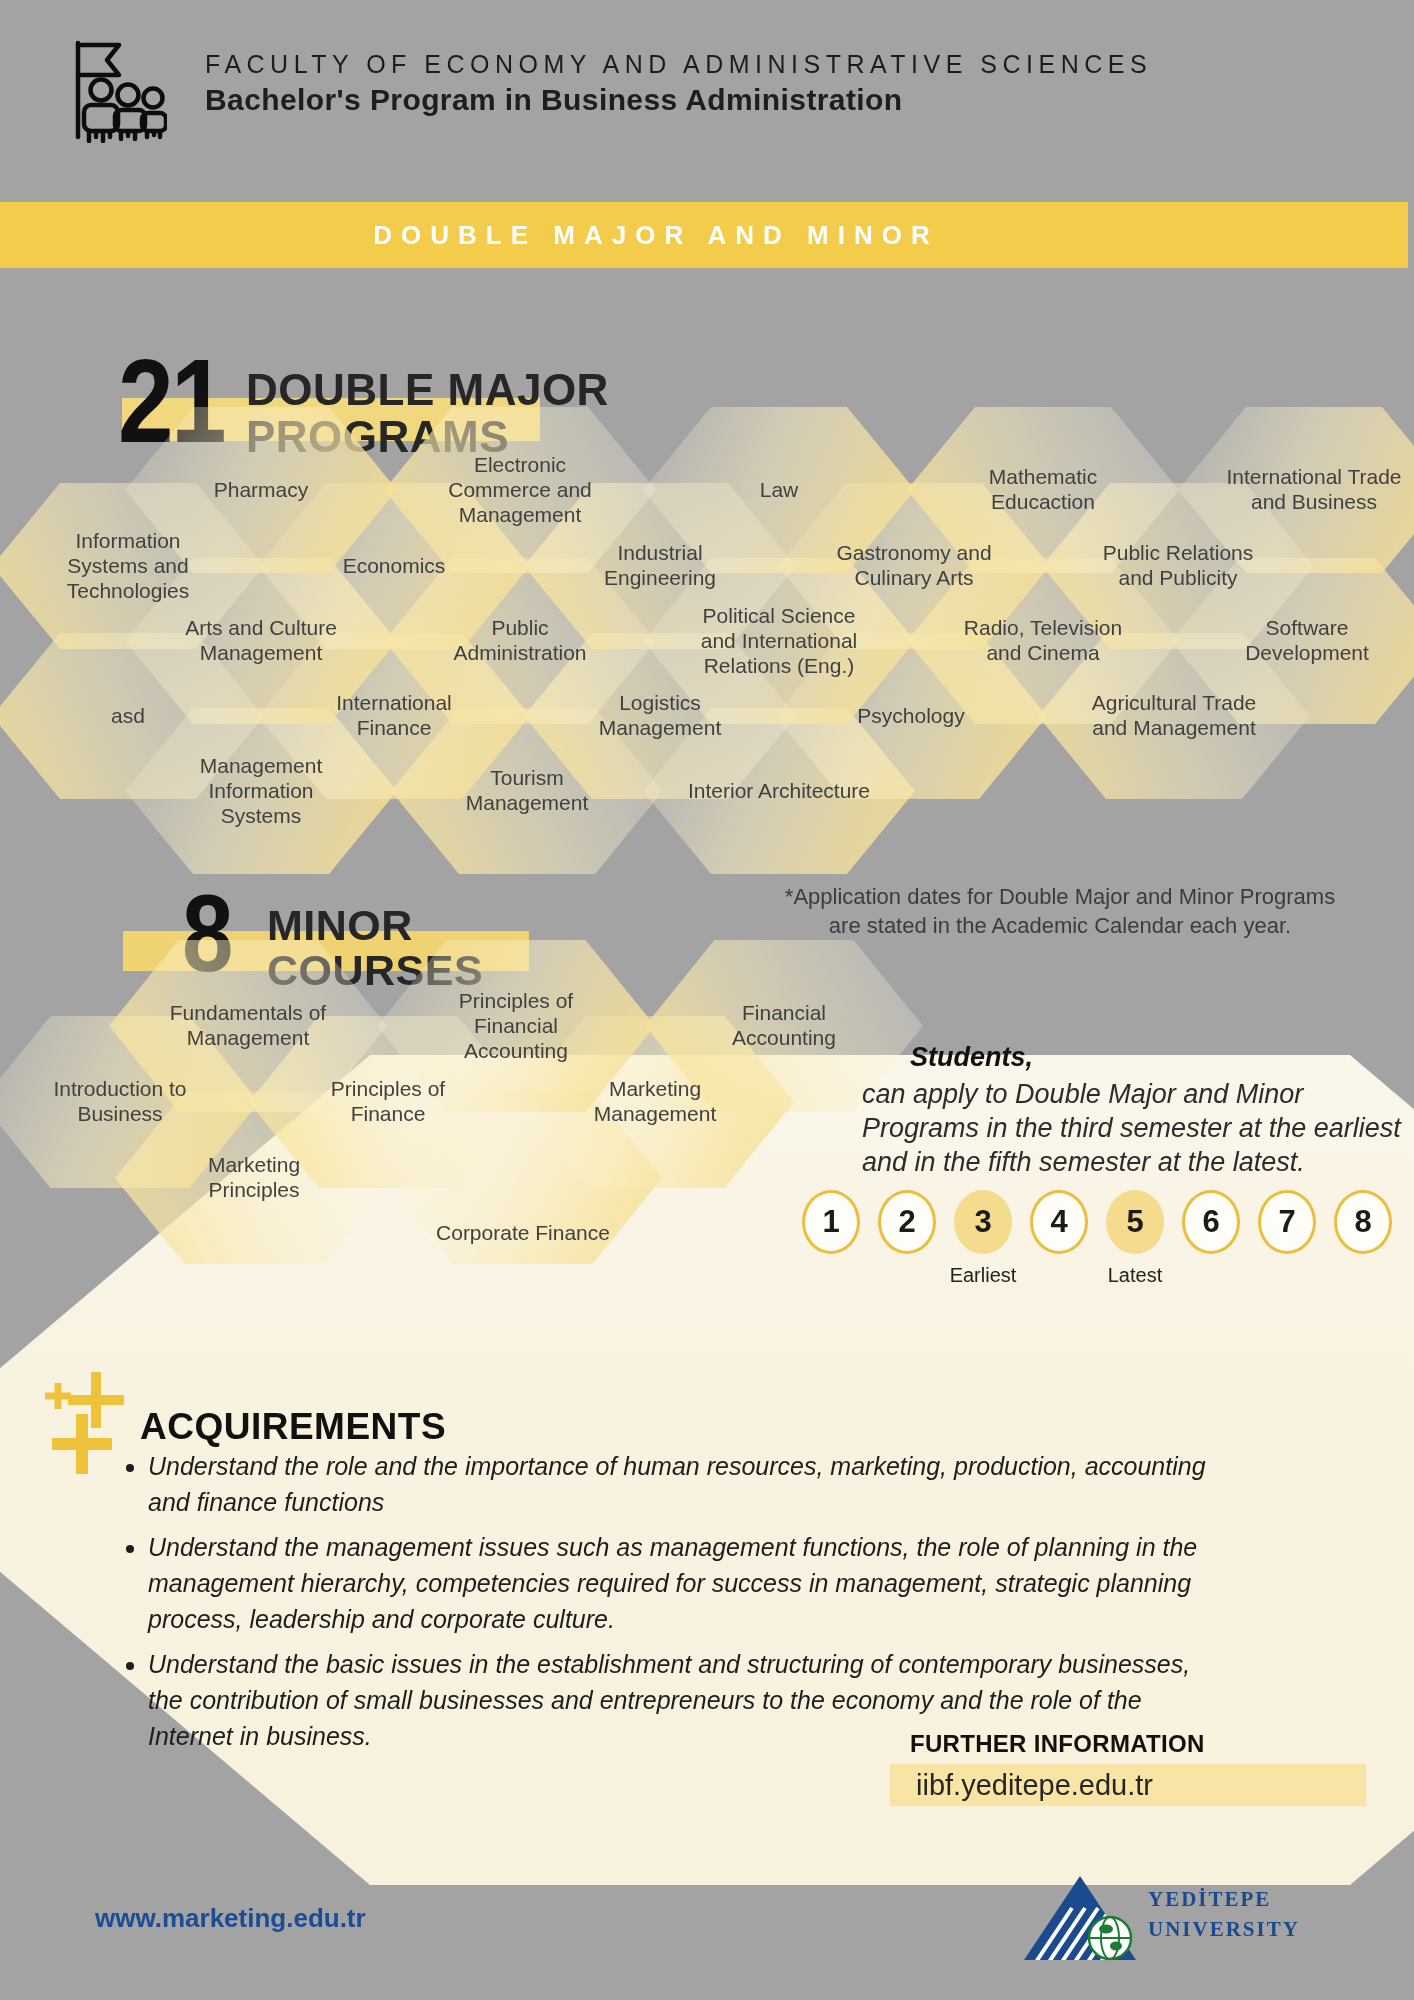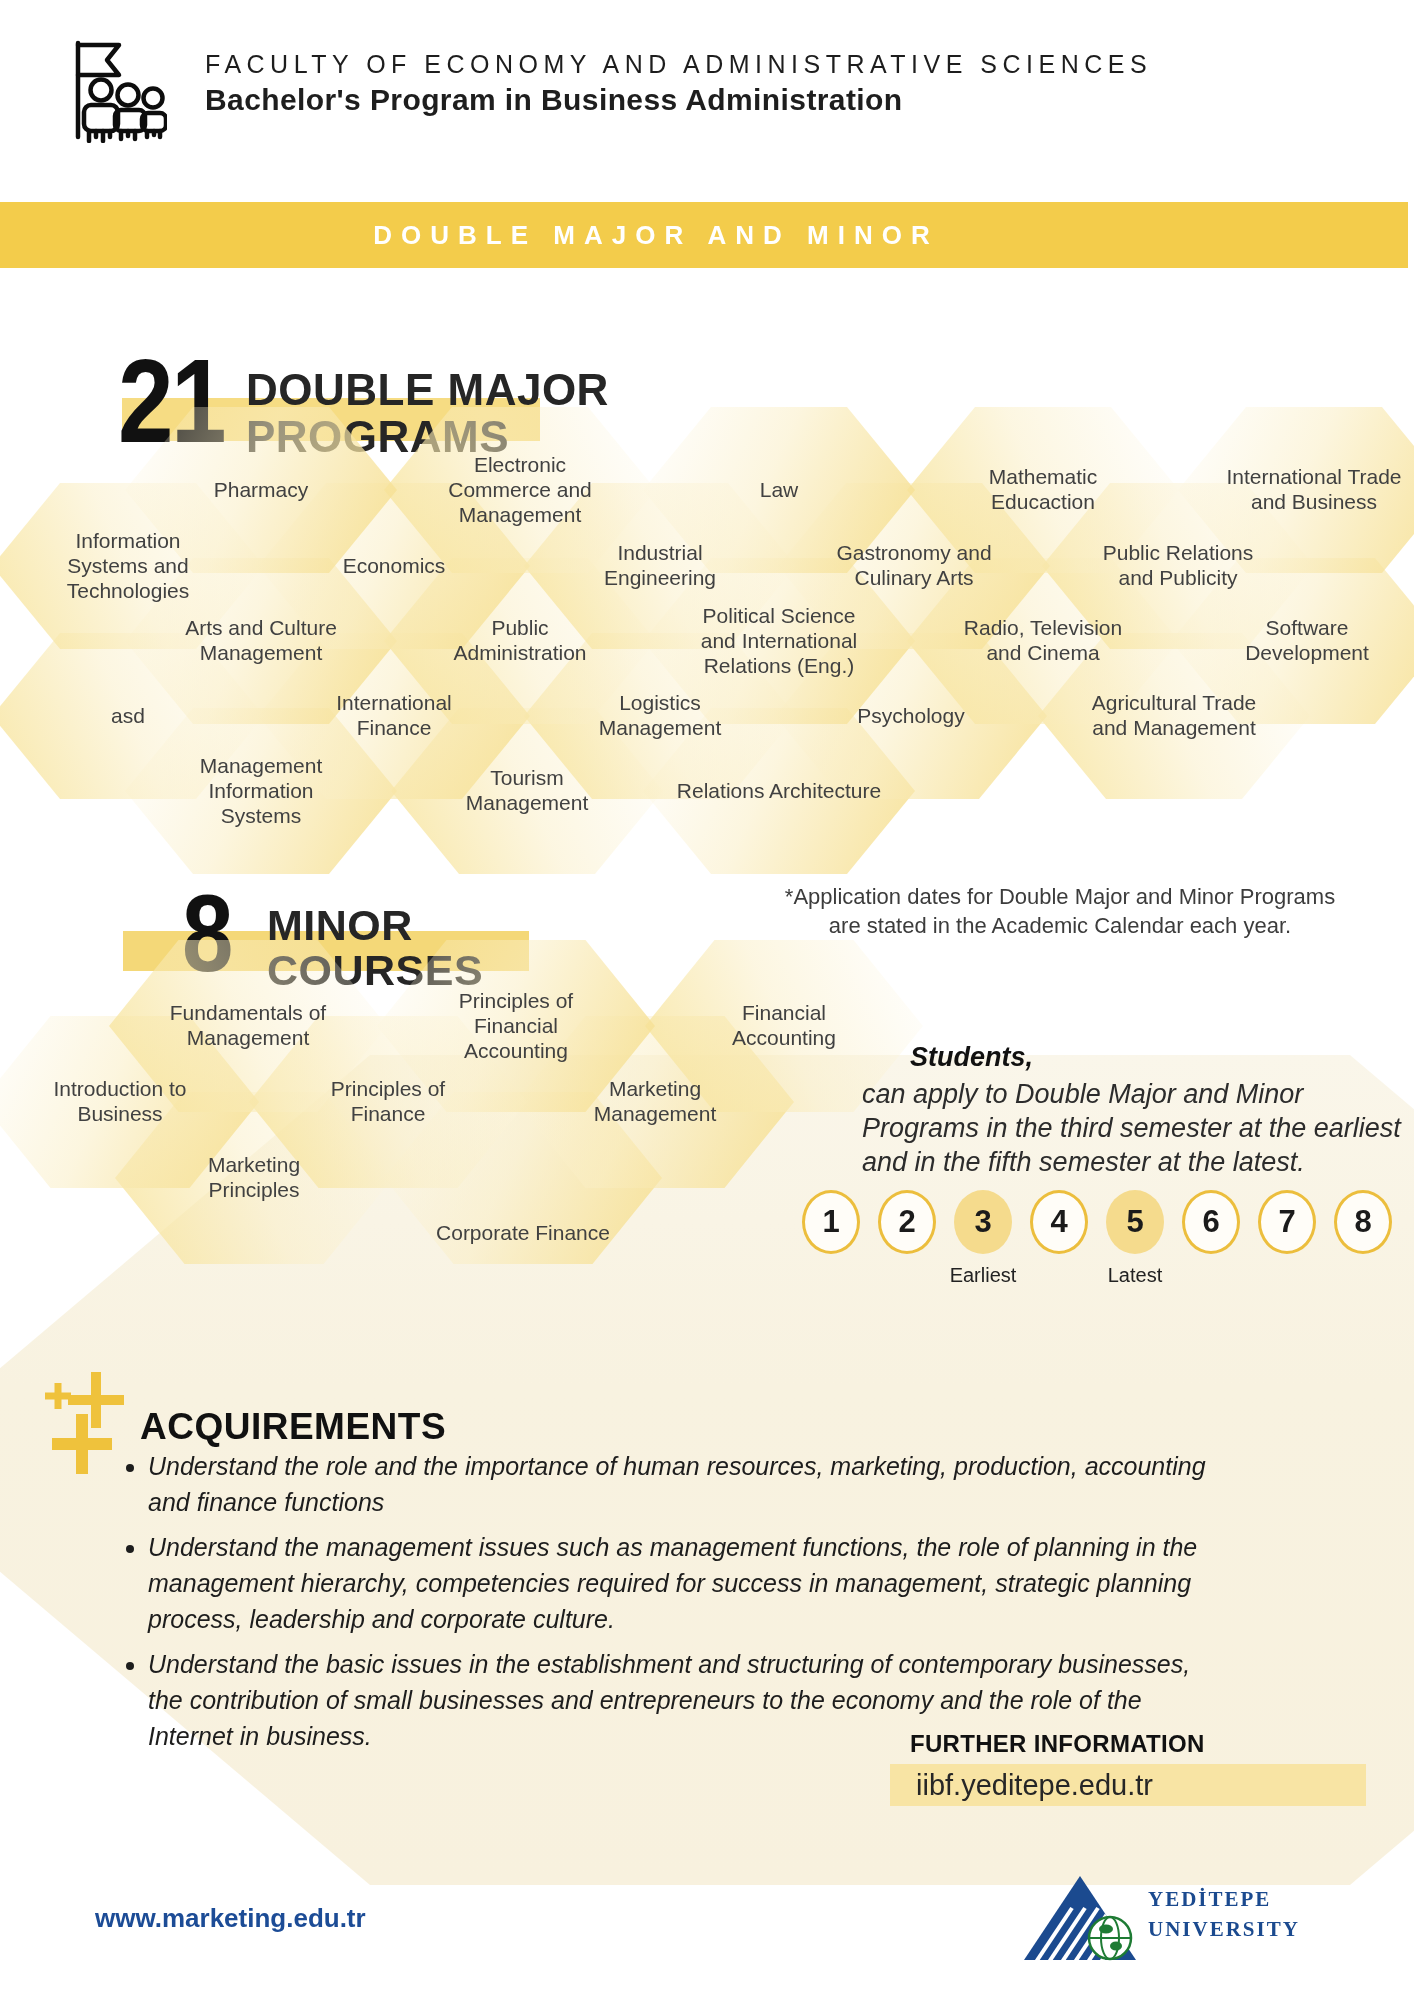--- a/index.html
+++ b/index.html
@@ -1,16 +1,16 @@
 <!DOCTYPE html>
 <html><head>
 <meta charset="utf-8">
 <style>
   html,body{margin:0;padding:0;background:#e8e8e8;}
-  .page{position:relative;width:1414px;height:2000px;background:#ffffff;overflow:hidden;
+  .page{position:relative;width:1414px;height:2000px;background:#a3a3a3;overflow:hidden;
         font-family:"Liberation Sans","DejaVu Sans",sans-serif;color:#1e1e1e;}
   .abs{position:absolute;}
 
   
   .faculty-title{left:205px;top:50px;font-size:25px;font-weight:400;letter-spacing:5.5px;color:#1d1d1d;white-space:nowrap;}
   .program-title{left:205px;top:83px;font-size:30px;font-weight:700;letter-spacing:.4px;white-space:nowrap;}
 
   
   .banner{left:0;top:202px;width:1408px;height:66px;background:#F3CC4B;display:flex;align-items:center;}
   .banner-text{margin:0 auto;padding-right:96px;color:#ffffff;font-size:26px;font-weight:700;letter-spacing:9px;white-space:nowrap;}
@@ -154,21 +154,21 @@
     <div class="hex-label" style="left:779px;top:641px;width:190px">Political Science and International Relations (Eng.)</div>
     <div class="hex-label" style="left:1043px;top:641px;width:190px">Radio, Television and Cinema</div>
     <div class="hex-label" style="left:1307px;top:641px;width:150px">Software Development</div>
     <div class="hex-label" style="left:128px;top:716px;width:200px">asd</div>
     <div class="hex-label" style="left:394px;top:716px;width:160px">International Finance</div>
     <div class="hex-label" style="left:660px;top:716px;width:150px">Logistics Management</div>
     <div class="hex-label" style="left:911px;top:716px;width:200px">Psychology</div>
     <div class="hex-label" style="left:1174px;top:716px;width:200px">Agricultural Trade and Management</div>
     <div class="hex-label" style="left:261px;top:791px;width:150px">Management Information Systems</div>
     <div class="hex-label" style="left:527px;top:791px;width:150px">Tourism Management</div>
-    <div class="hex-label" style="left:779px;top:791px;width:230px">Relations Architecture</div>
+    <div class="hex-label" style="left:779px;top:791px;width:230px">Interior Architecture</div>
   </div>
 
   <div class="abs hl-bar" id="minor-bar"></div>
   <div class="abs count-num" id="minor-count">8</div>
   <div class="abs sec-title" id="minor-title">
     <div>MINOR</div>
     <div>COURSES</div>
   </div>
 
   <div class="abs note">*Application dates for Double Major and Minor Programs are stated in the Academic Calendar each year.</div>

